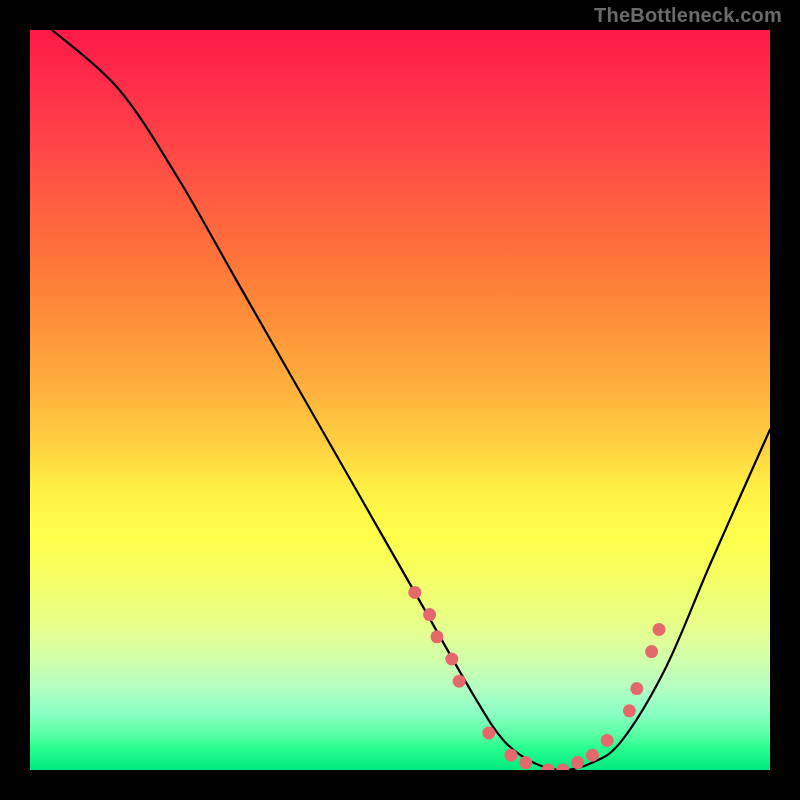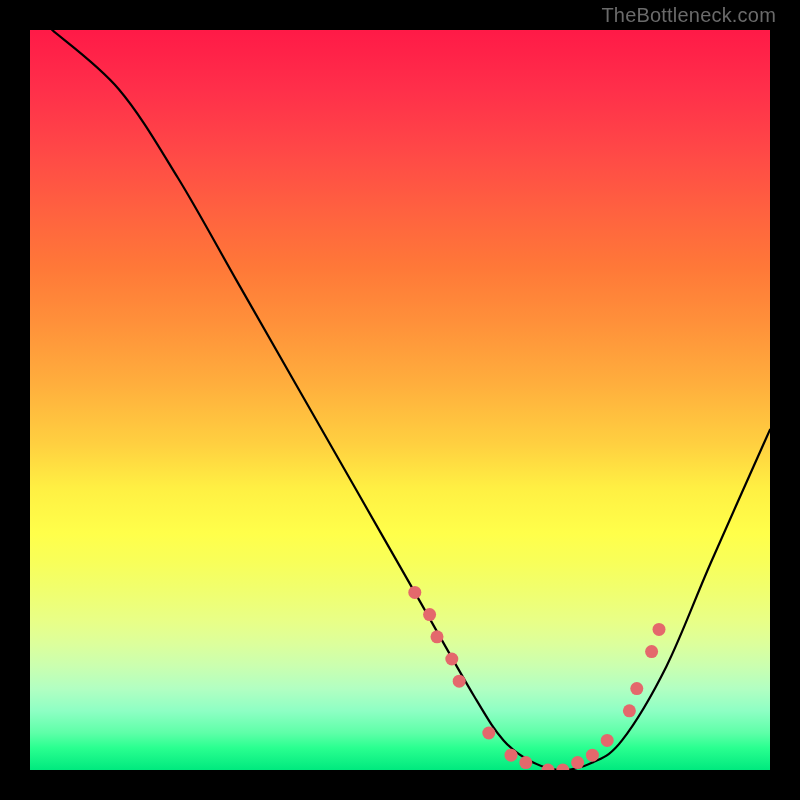--- a/index.html
+++ b/index.html
@@ -44,23 +44,23 @@
       #8effc4 92%,
       #5effa8 95%,
       #2aff90 97%,
       #00e97e 100%
     );
     box-sizing: border-box;
   }
   .watermark {
     position: absolute;
     top: 4px;
-    right: 24px;
+    right: 18px;
     font-size: 20px;
-    font-weight: 400;
+    font-weight: 700;
     color: #6a6a6a;
     letter-spacing: 0.2px;
     user-select: none;
   }
   svg.curve {
     position: absolute;
     left: 0;
     top: 0;
     width: 740px;
     height: 740px;

